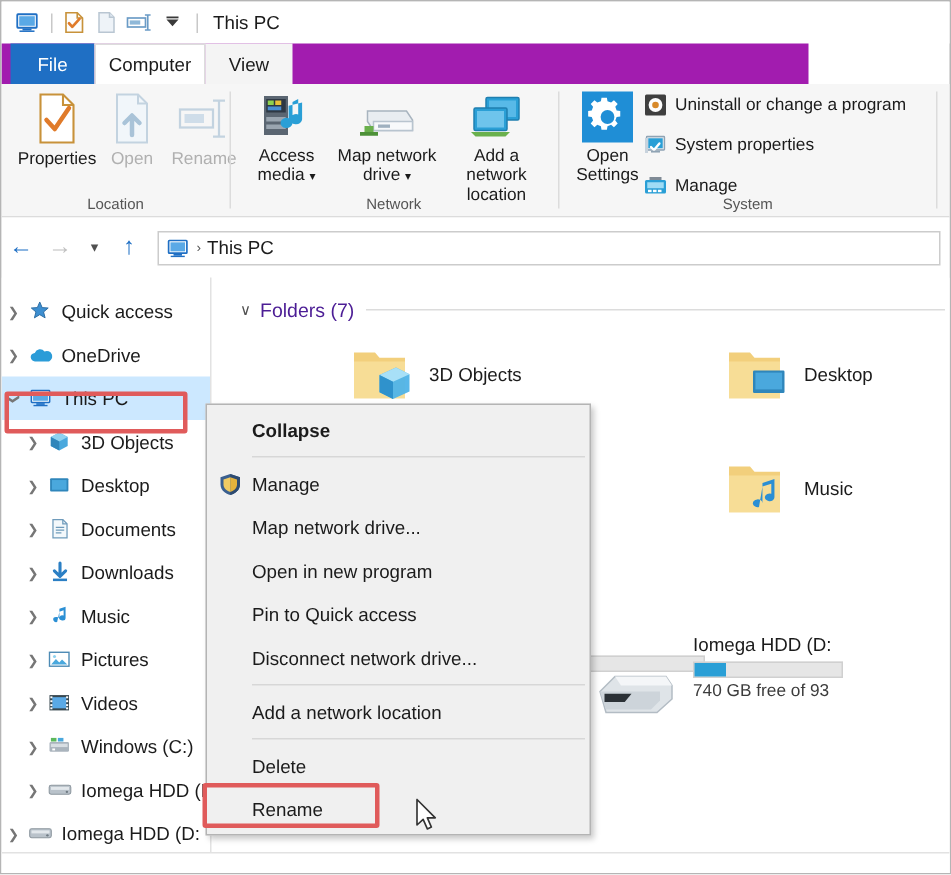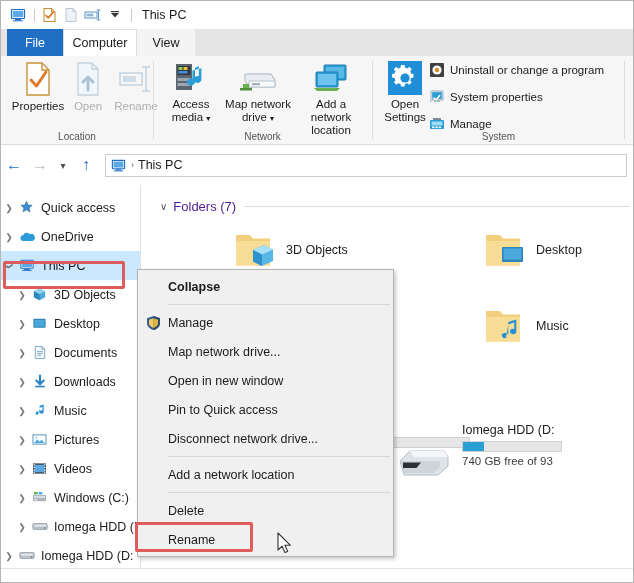--- a/index.html
+++ b/index.html
@@ -45,22 +45,22 @@
   .title-text {
     font-size: 12.5px;
     color: #1b1b1b;
     margin-left: 6px;
   }
 
   
   .tabstrip {
     position: absolute;
     left: 0; top: 28px;
-    width: 634px; height: 27px;
-    background: #e5e5e5;
+    width: 538px; height: 27px;
+    background: #a21caf;
   }
   .tab {
     position: absolute;
     top: 0;
     height: 27px;
     display: flex;
     align-items: center;
     justify-content: center;
     font-size: 12.5px;
     color: #1b1b1b;
@@ -784,21 +784,21 @@
         </svg>
       </span>
       <span class="clbl">Manage</span>
     </div>
     <div class="ctx-item">
       <span class="cico"></span>
       <span class="clbl">Map network drive...</span>
     </div>
     <div class="ctx-item">
       <span class="cico"></span>
-      <span class="clbl">Open in new window</span>
+      <span class="clbl">Open in new program</span>
     </div>
     <div class="ctx-item">
       <span class="cico"></span>
       <span class="clbl">Pin to Quick access</span>
     </div>
     <div class="ctx-item">
       <span class="cico"></span>
       <span class="clbl">Disconnect network drive...</span>
     </div>
     <div class="ctx-sep"></div>

